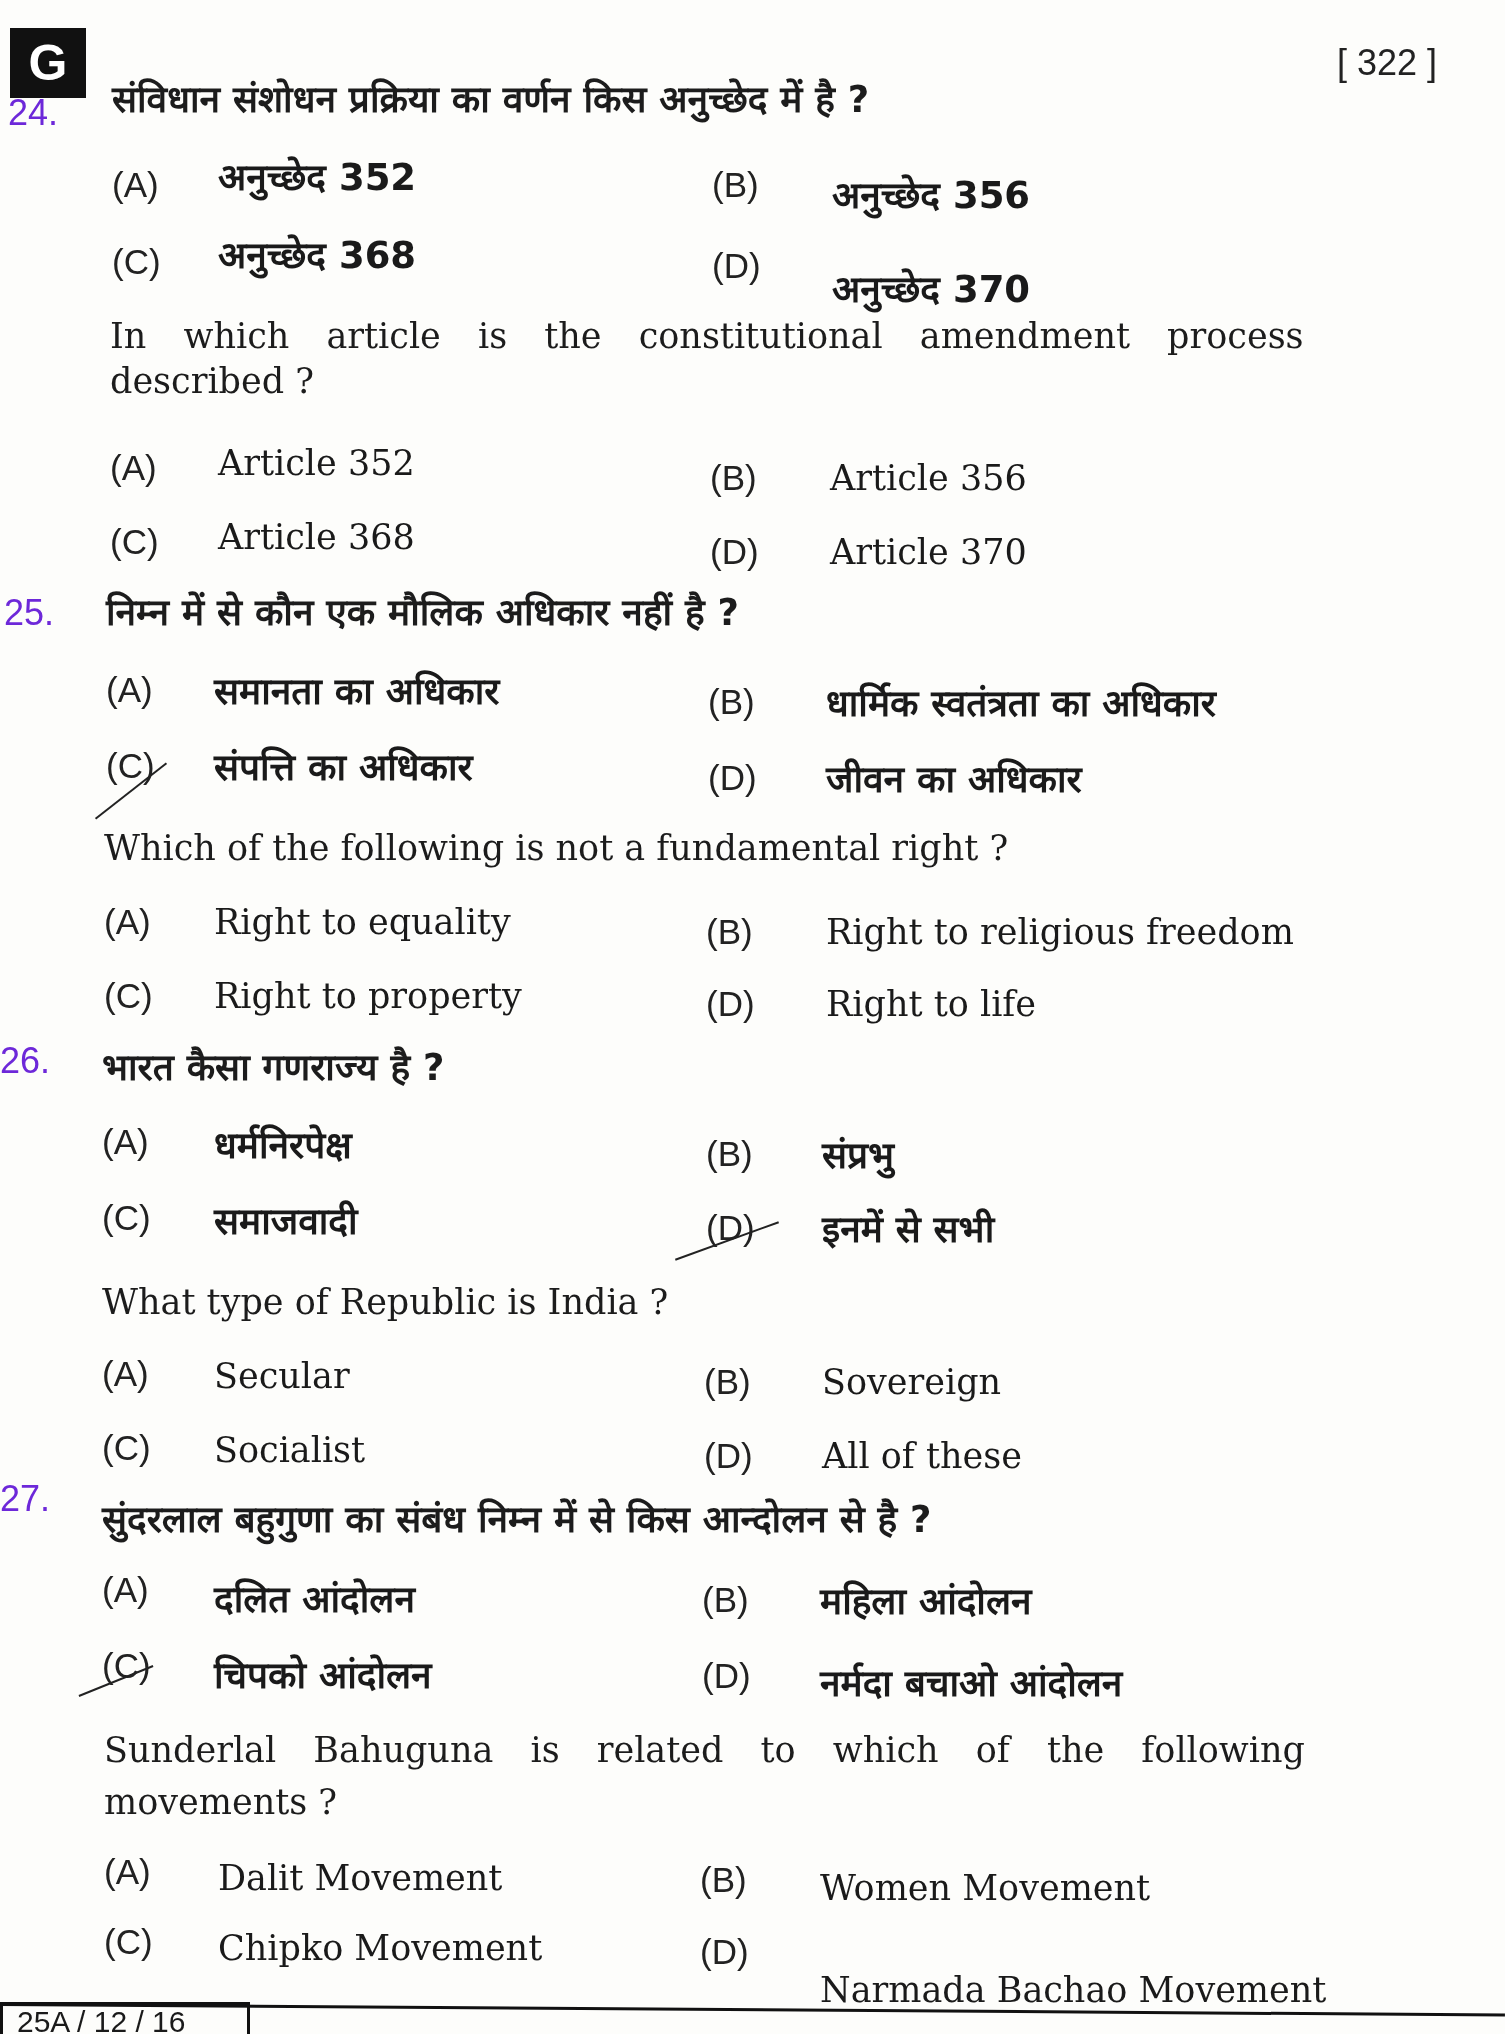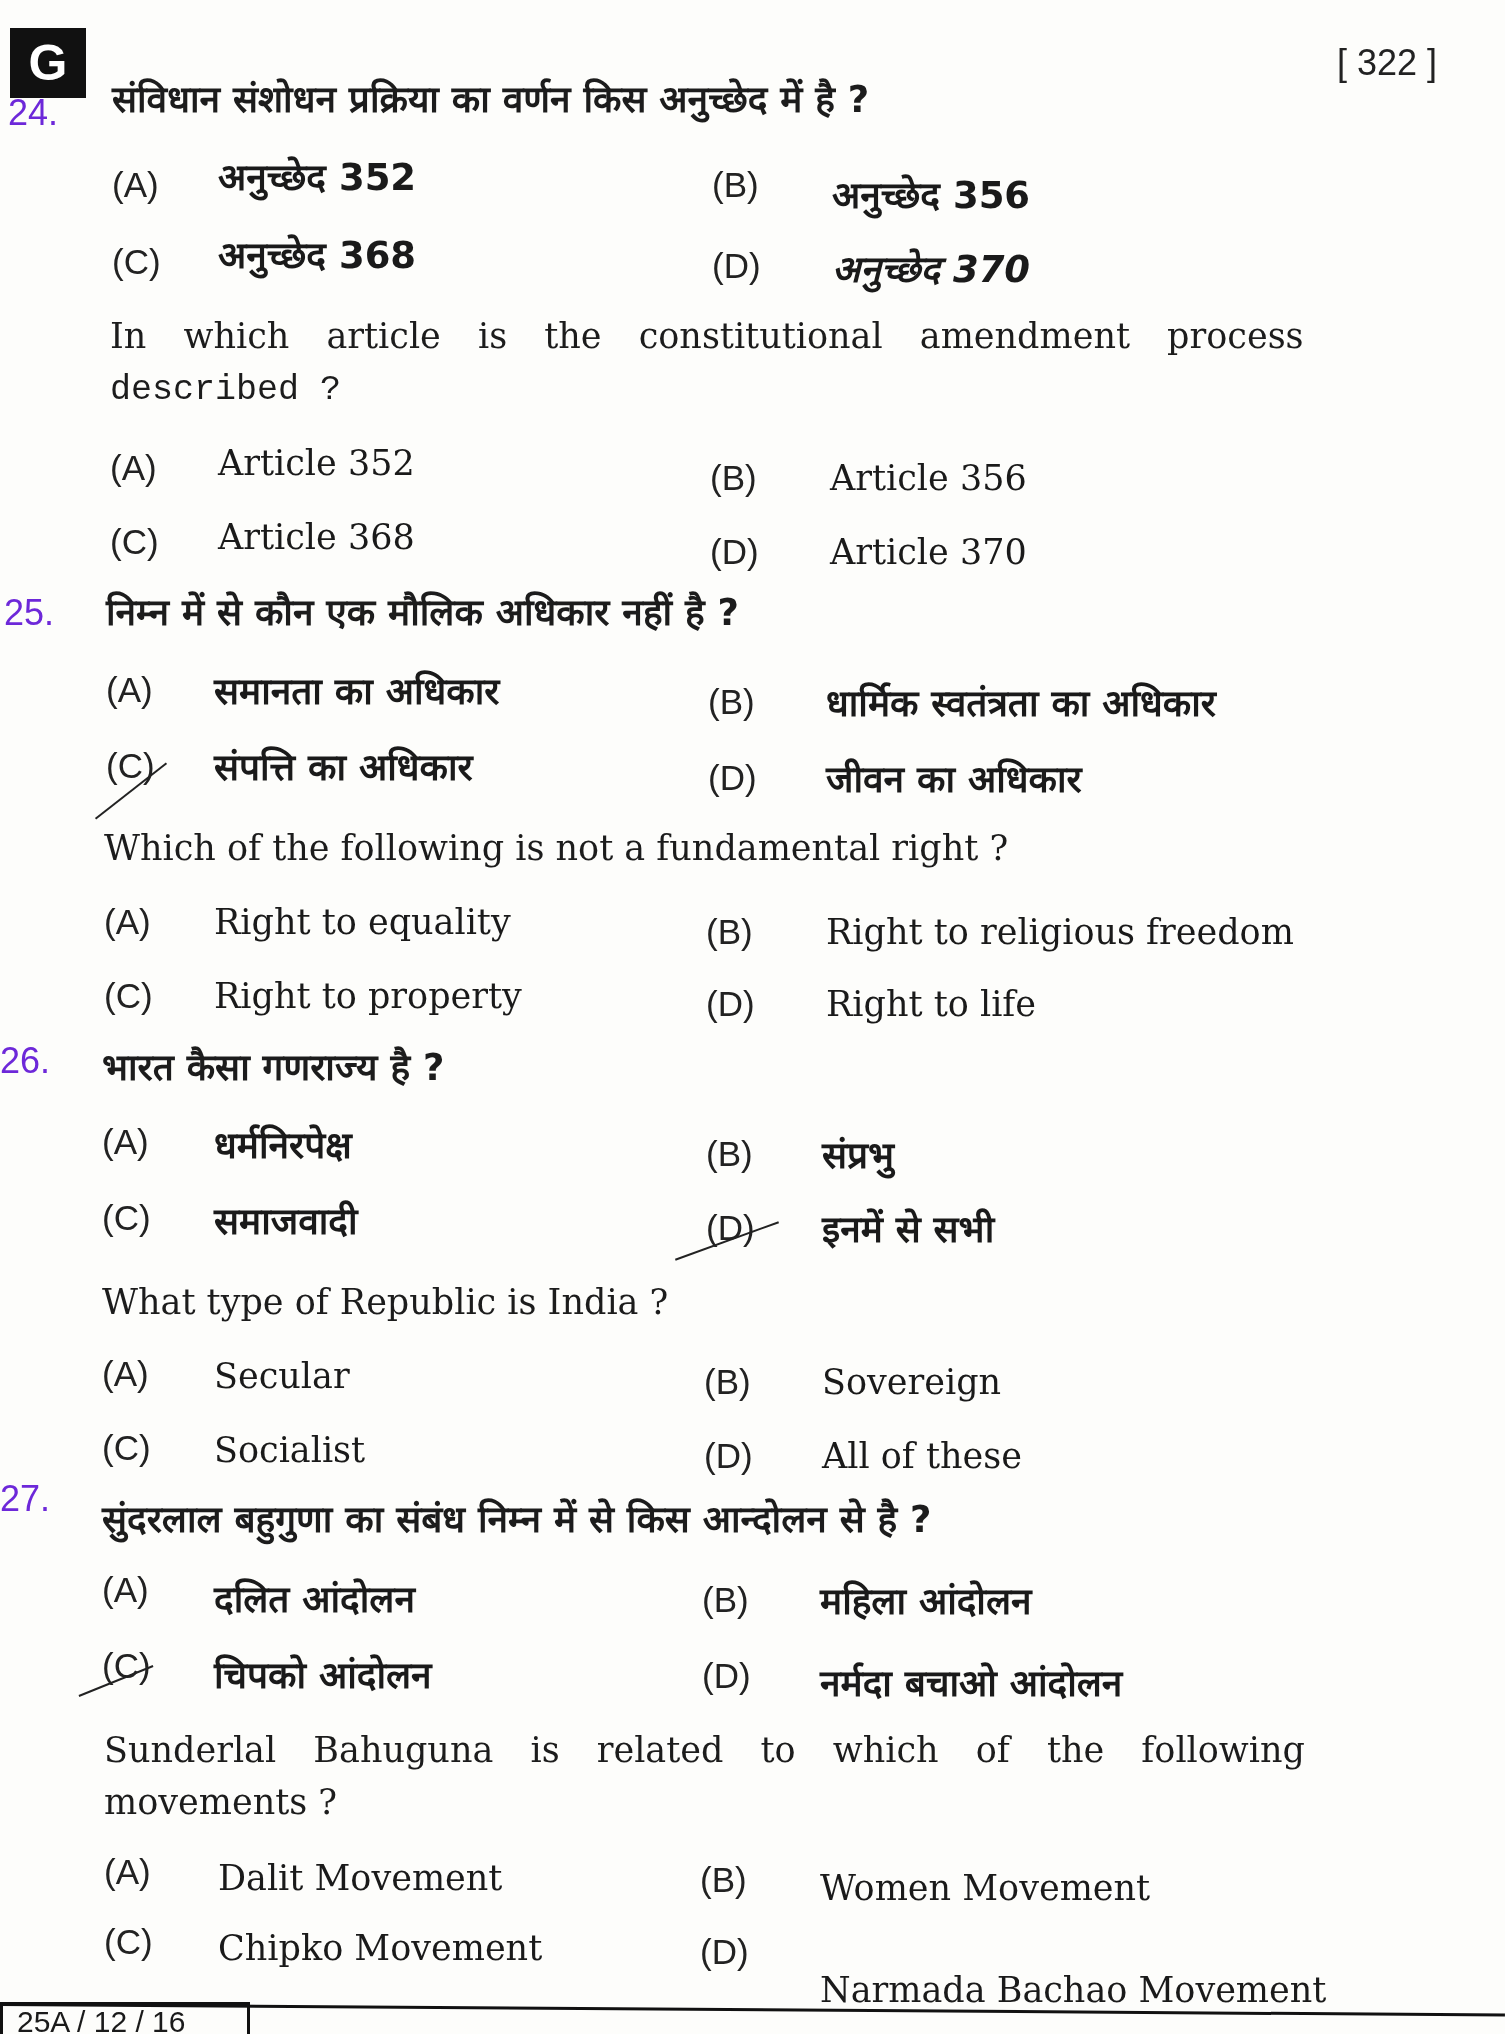--- a/index.html
+++ b/index.html
@@ -36,23 +36,23 @@
 
 <div class="abs qnum" style="left:8px;top:92px;">24.</div>
 <div class="abs hi" style="left:112px;top:72px;">संविधान संशोधन प्रक्रिया का वर्णन किस अनुच्छेद में है ?</div>
 <div class="abs lbl" style="left:112px;top:165px;">(A)</div>
 <div class="abs opt-hi" style="left:218px;top:150px;">अनुच्छेद 352</div>
 <div class="abs lbl" style="left:712px;top:165px;">(B)</div>
 <div class="abs opt-hi" style="left:832px;top:168px;">अनुच्छेद 356</div>
 <div class="abs lbl" style="left:112px;top:242px;">(C)</div>
 <div class="abs opt-hi" style="left:218px;top:228px;">अनुच्छेद 368</div>
 <div class="abs lbl" style="left:712px;top:246px;">(D)</div>
-<div class="abs opt-hi" style="left:832px;top:242px;font-style:italic;">अनुच्छेद 370</div>
+<div class="abs opt-hi" style="left:832px;top:262px;">अनुच्छेद 370</div>
 <div class="abs en para-wide" style="left:110px;top:316px;">In which article is the constitutional amendment process</div>
-<div class="abs en" style="left:110px;top:370px;font-family:Liberation Mono, monospace;">described ?</div>
+<div class="abs en" style="left:110px;top:361px;">described ?</div>
 <div class="abs lbl" style="left:110px;top:448px;">(A)</div>
 <div class="abs opt" style="left:218px;top:443px;">Article 352</div>
 <div class="abs lbl" style="left:710px;top:458px;">(B)</div>
 <div class="abs opt" style="left:830px;top:458px;">Article 356</div>
 <div class="abs lbl" style="left:110px;top:522px;">(C)</div>
 <div class="abs opt" style="left:218px;top:517px;">Article 368</div>
 <div class="abs lbl" style="left:710px;top:532px;">(D)</div>
 <div class="abs opt" style="left:830px;top:532px;">Article 370</div>
 
 <div class="abs qnum" style="left:4px;top:592px;">25.</div>

